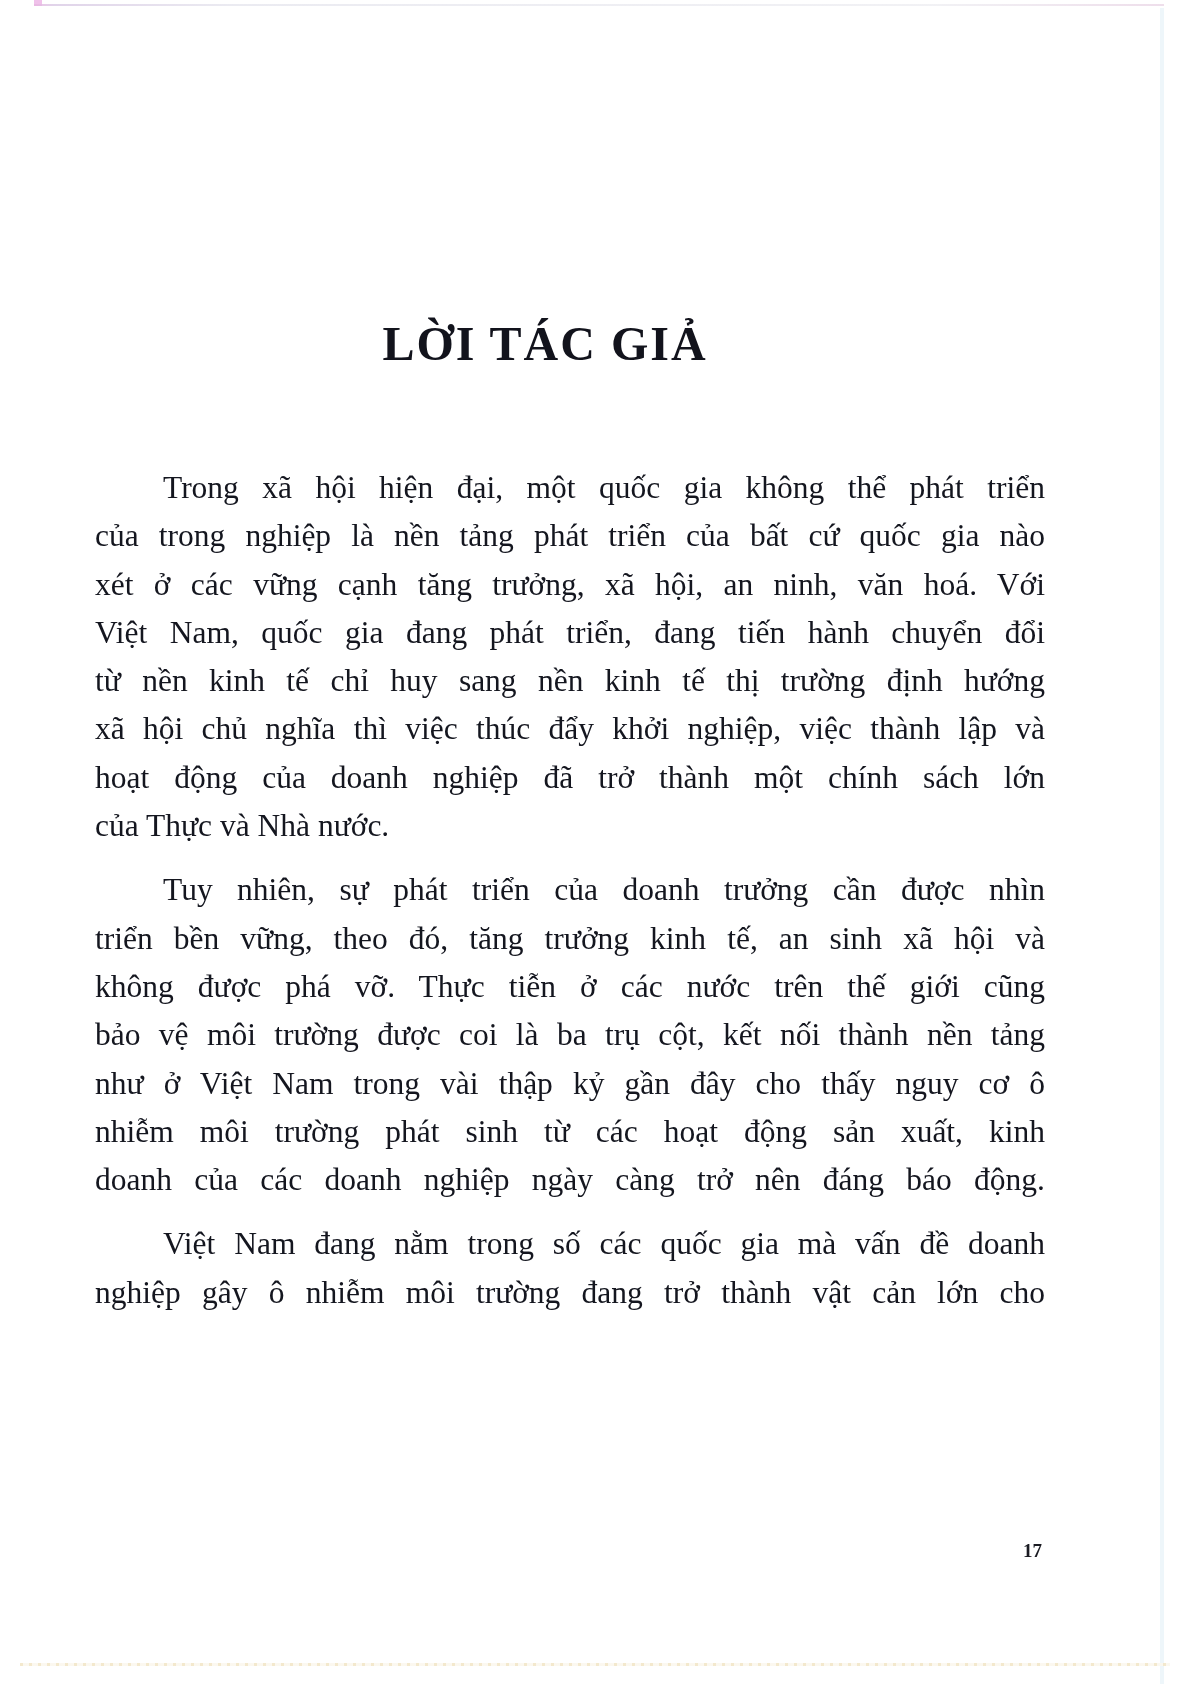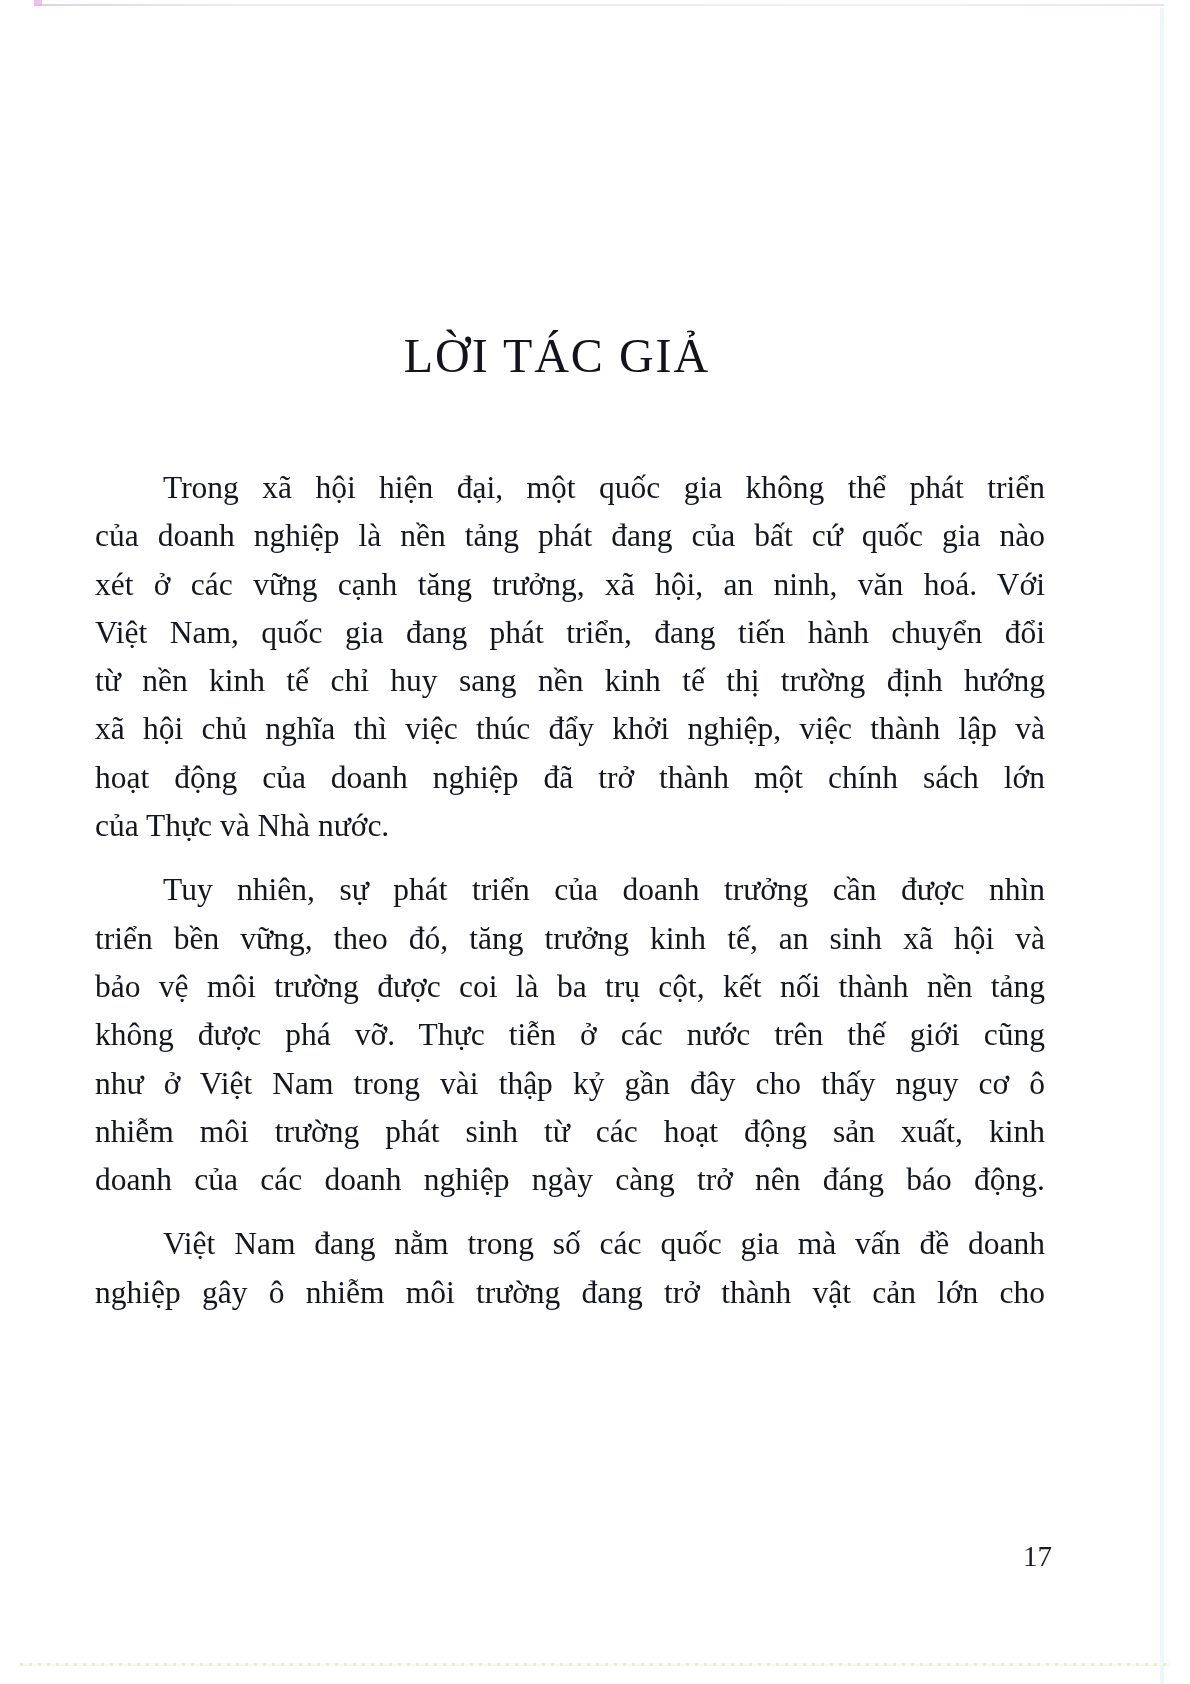--- a/index.html
+++ b/index.html
@@ -58,22 +58,22 @@
       height: 1684px;
     }
     .title {
       position: absolute;
       left: 0;
       width: 1090px;
       top: 316px;
       text-align: center;
       font-size: 48px;
       letter-spacing: 2px;
-      font-weight: normal;
-      margin: 12px;
+      font-weight: bold;
+      margin: 0;
       color: #12131c;
       text-transform: uppercase;
     }
     .body-text {
       position: absolute;
       left: 79px;
       width: 982px;
       top: 448px;
       font-size: 31.5px;
       line-height: 48.3px;
@@ -93,52 +93,52 @@
     .para .line.last {
       text-align-last: left;
     }
     .para + .para {
       margin-top: 13px;
     }
     .page-number {
       position: absolute;
       left: 1023px;
       top: 1540px;
-      font-size: 29px;
-      font-weight: normal;
+      font-size: 19px;
+      font-weight: bold;
       color: #1a1b22;
     }
   </style>
 </head>
 <body>
 
 <div class="scan-top-mark"></div>
 <div class="scan-top-edge"></div>
 <div class="scan-right-edge"></div>
 <div class="scan-bottom-edge"></div>
 
 <div class="page">
   <h1 class="title">LỜI TÁC GIẢ</h1>
 
   <div class="body-text">
     <p class="para">
       <span class="line">Trong xã hội hiện đại, một quốc gia không thể phát triển</span>
-      <span class="line" style="text-indent:0">của doanh nghiệp là nền tảng phát đang của bất cứ quốc gia nào</span>
+      <span class="line" style="text-indent:0">của trong nghiệp là nền tảng phát triển của bất cứ quốc gia nào</span>
       <span class="line" style="text-indent:0">xét ở các vững cạnh tăng trưởng, xã hội, an ninh, văn hoá. Với</span>
       <span class="line" style="text-indent:0">Việt Nam, quốc gia đang phát triển, đang tiến hành chuyển đổi</span>
       <span class="line" style="text-indent:0">từ nền kinh tế chỉ huy sang nền kinh tế thị trường định hướng</span>
       <span class="line" style="text-indent:0">xã hội chủ nghĩa thì việc thúc đẩy khởi nghiệp, việc thành lập và</span>
       <span class="line" style="text-indent:0">hoạt động của doanh nghiệp đã trở thành một chính sách lớn</span>
       <span class="line last" style="text-indent:0">của Thực và Nhà nước.</span>
     </p>
     <p class="para">
       <span class="line">Tuy nhiên, sự phát triển của doanh trưởng cần được nhìn</span>
       <span class="line" style="text-indent:0">triển bền vững, theo đó, tăng trưởng kinh tế, an sinh xã hội và</span>
+      <span class="line" style="text-indent:0">không được phá vỡ. Thực tiễn ở các nước trên thế giới cũng</span>
       <span class="line" style="text-indent:0">bảo vệ môi trường được coi là ba trụ cột, kết nối thành nền tảng</span>
-      <span class="line" style="text-indent:0">không được phá vỡ. Thực tiễn ở các nước trên thế giới cũng</span>
       <span class="line" style="text-indent:0">như ở Việt Nam trong vài thập kỷ gần đây cho thấy nguy cơ ô</span>
       <span class="line" style="text-indent:0">nhiễm môi trường phát sinh từ các hoạt động sản xuất, kinh</span>
       <span class="line" style="text-indent:0">doanh của các doanh nghiệp ngày càng trở nên đáng báo động.</span>
     </p>
     <p class="para">
       <span class="line">Việt Nam đang nằm trong số các quốc gia mà vấn đề doanh</span>
       <span class="line" style="text-indent:0">nghiệp gây ô nhiễm môi trường đang trở thành vật cản lớn cho</span>
     </p>
   </div>
 

